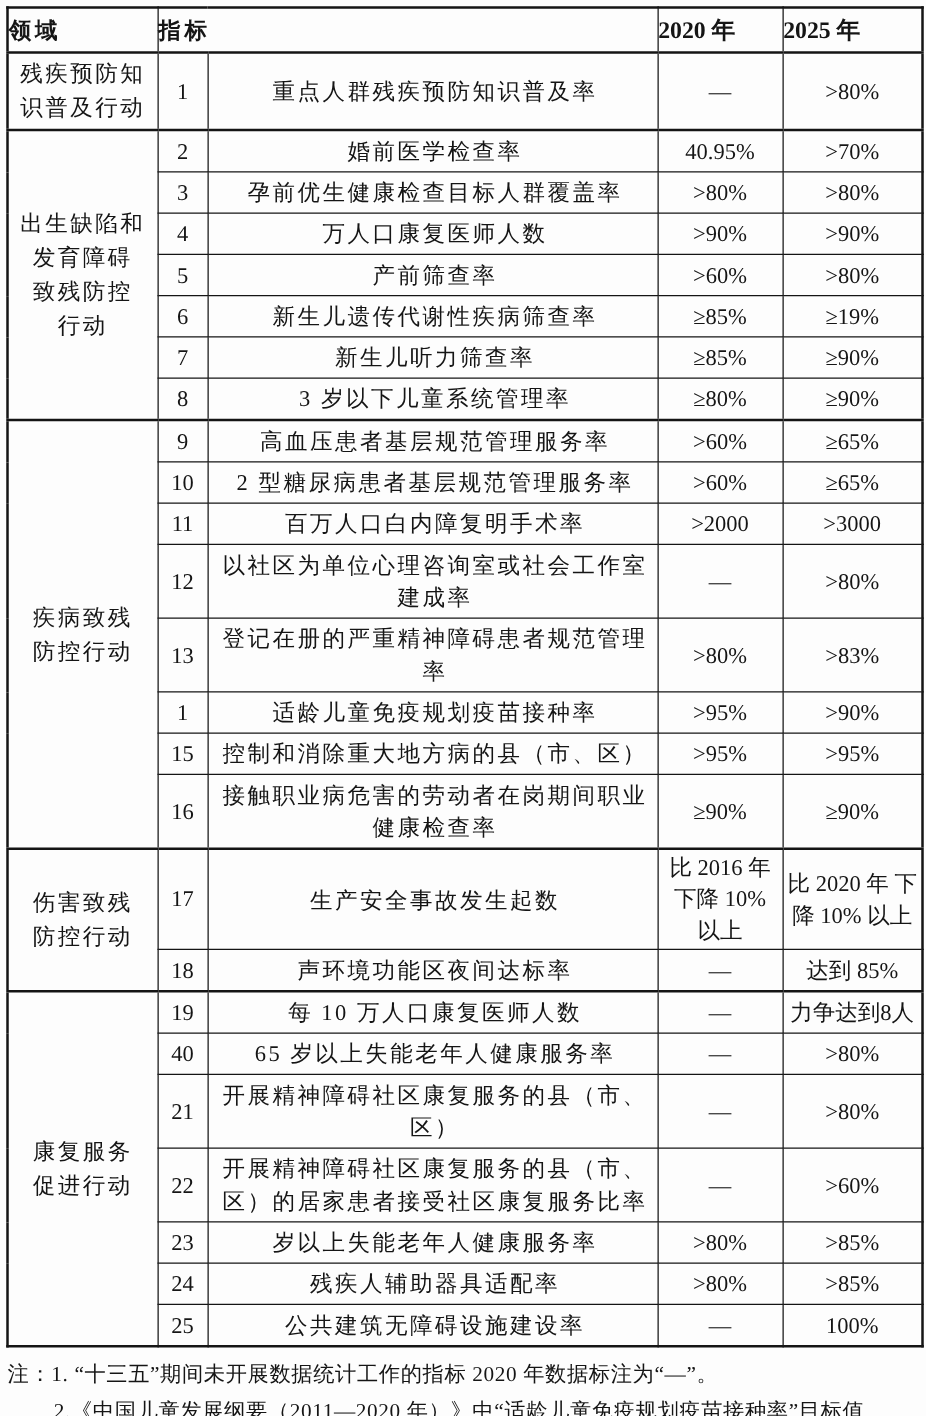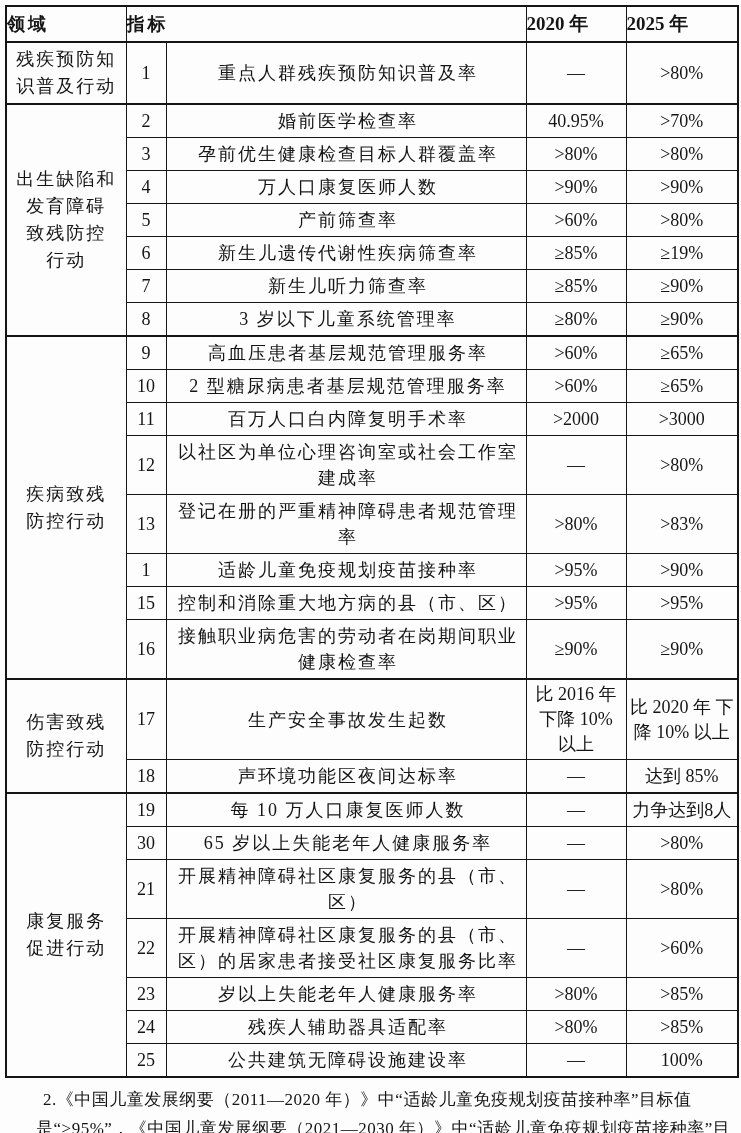--- a/index.html
+++ b/index.html
@@ -213,21 +213,21 @@
         </tr>
         <tr class="section-start">
           <td class="domain-cell" rowspan="7">康复服务
 促进行动</td>
           <td class="row-number-cell">19</td>
           <td class="indicator-cell">每 10 万人口康复医师人数</td>
           <td class="value-cell">—</td>
           <td class="value-cell">力争达到8人</td>
         </tr>
         <tr>
-          <td class="row-number-cell">30</td>
+          <td class="row-number-cell">40</td>
           <td class="indicator-cell">65 岁以上失能老年人健康服务率</td>
           <td class="value-cell">—</td>
           <td class="value-cell">&gt;80%</td>
         </tr>
         <tr>
           <td class="row-number-cell">21</td>
           <td class="indicator-cell">开展精神障碍社区康复服务的县（市、区）</td>
           <td class="value-cell">—</td>
           <td class="value-cell">&gt;80%</td>
         </tr>
@@ -252,16 +252,17 @@
         <tr>
           <td class="row-number-cell">25</td>
           <td class="indicator-cell">公共建筑无障碍设施建设率</td>
           <td class="value-cell">—</td>
           <td class="value-cell">100%</td>
         </tr>
       </tbody>
   </table>
 
   <div class="notes">
+    <p class="note-1">注：1. “十三五”期间未开展数据统计工作的指标 2020 年数据标注为“—”。</p>
     <p class="note-2">2.《中国儿童发展纲要（2011—2020 年）》中“适龄儿童免疫规划疫苗接种率”目标值是“&gt;95%”，《中国儿童发展纲要（2021—2030 年）》中“适龄儿童免疫规划疫苗接种率”目标值是“&gt;90%”。</p>
   </div>
 
 </div>
 
 </body></html>

